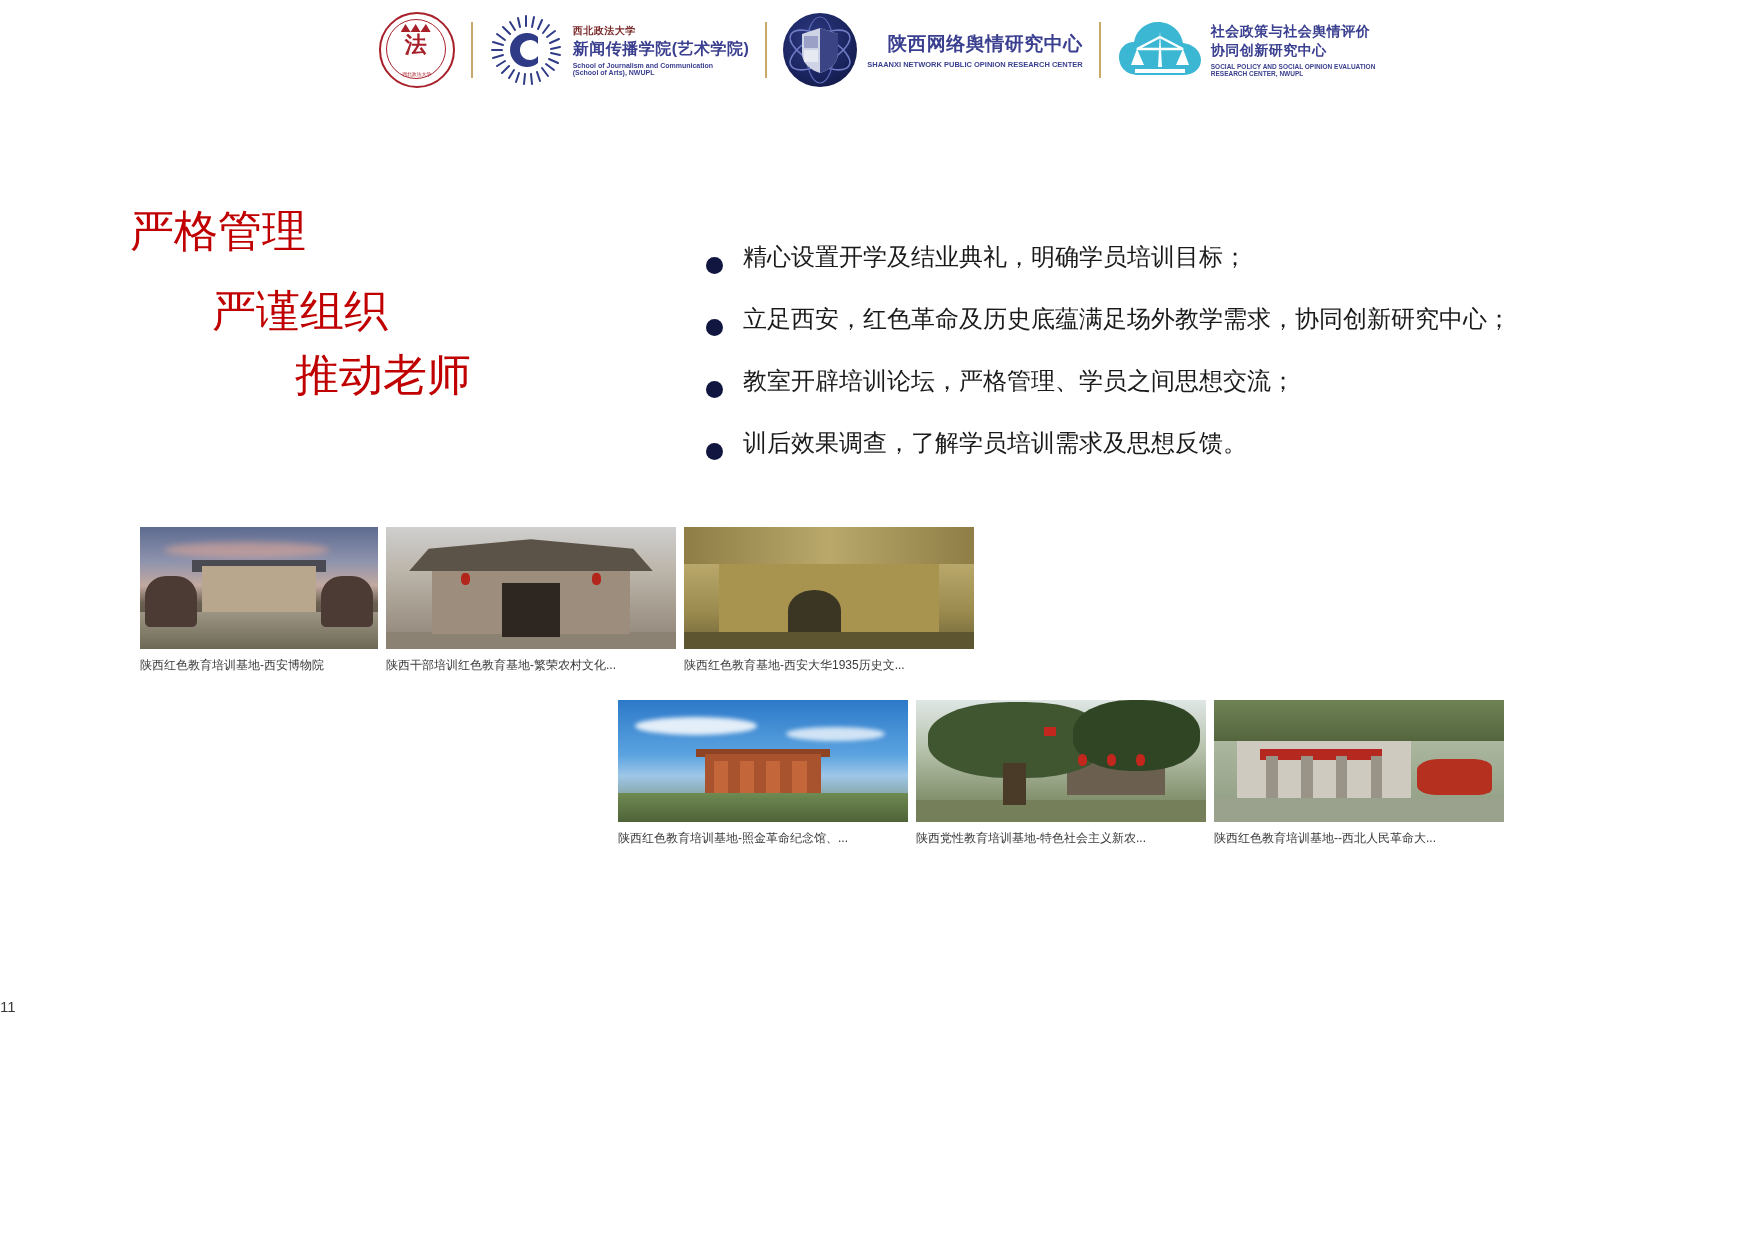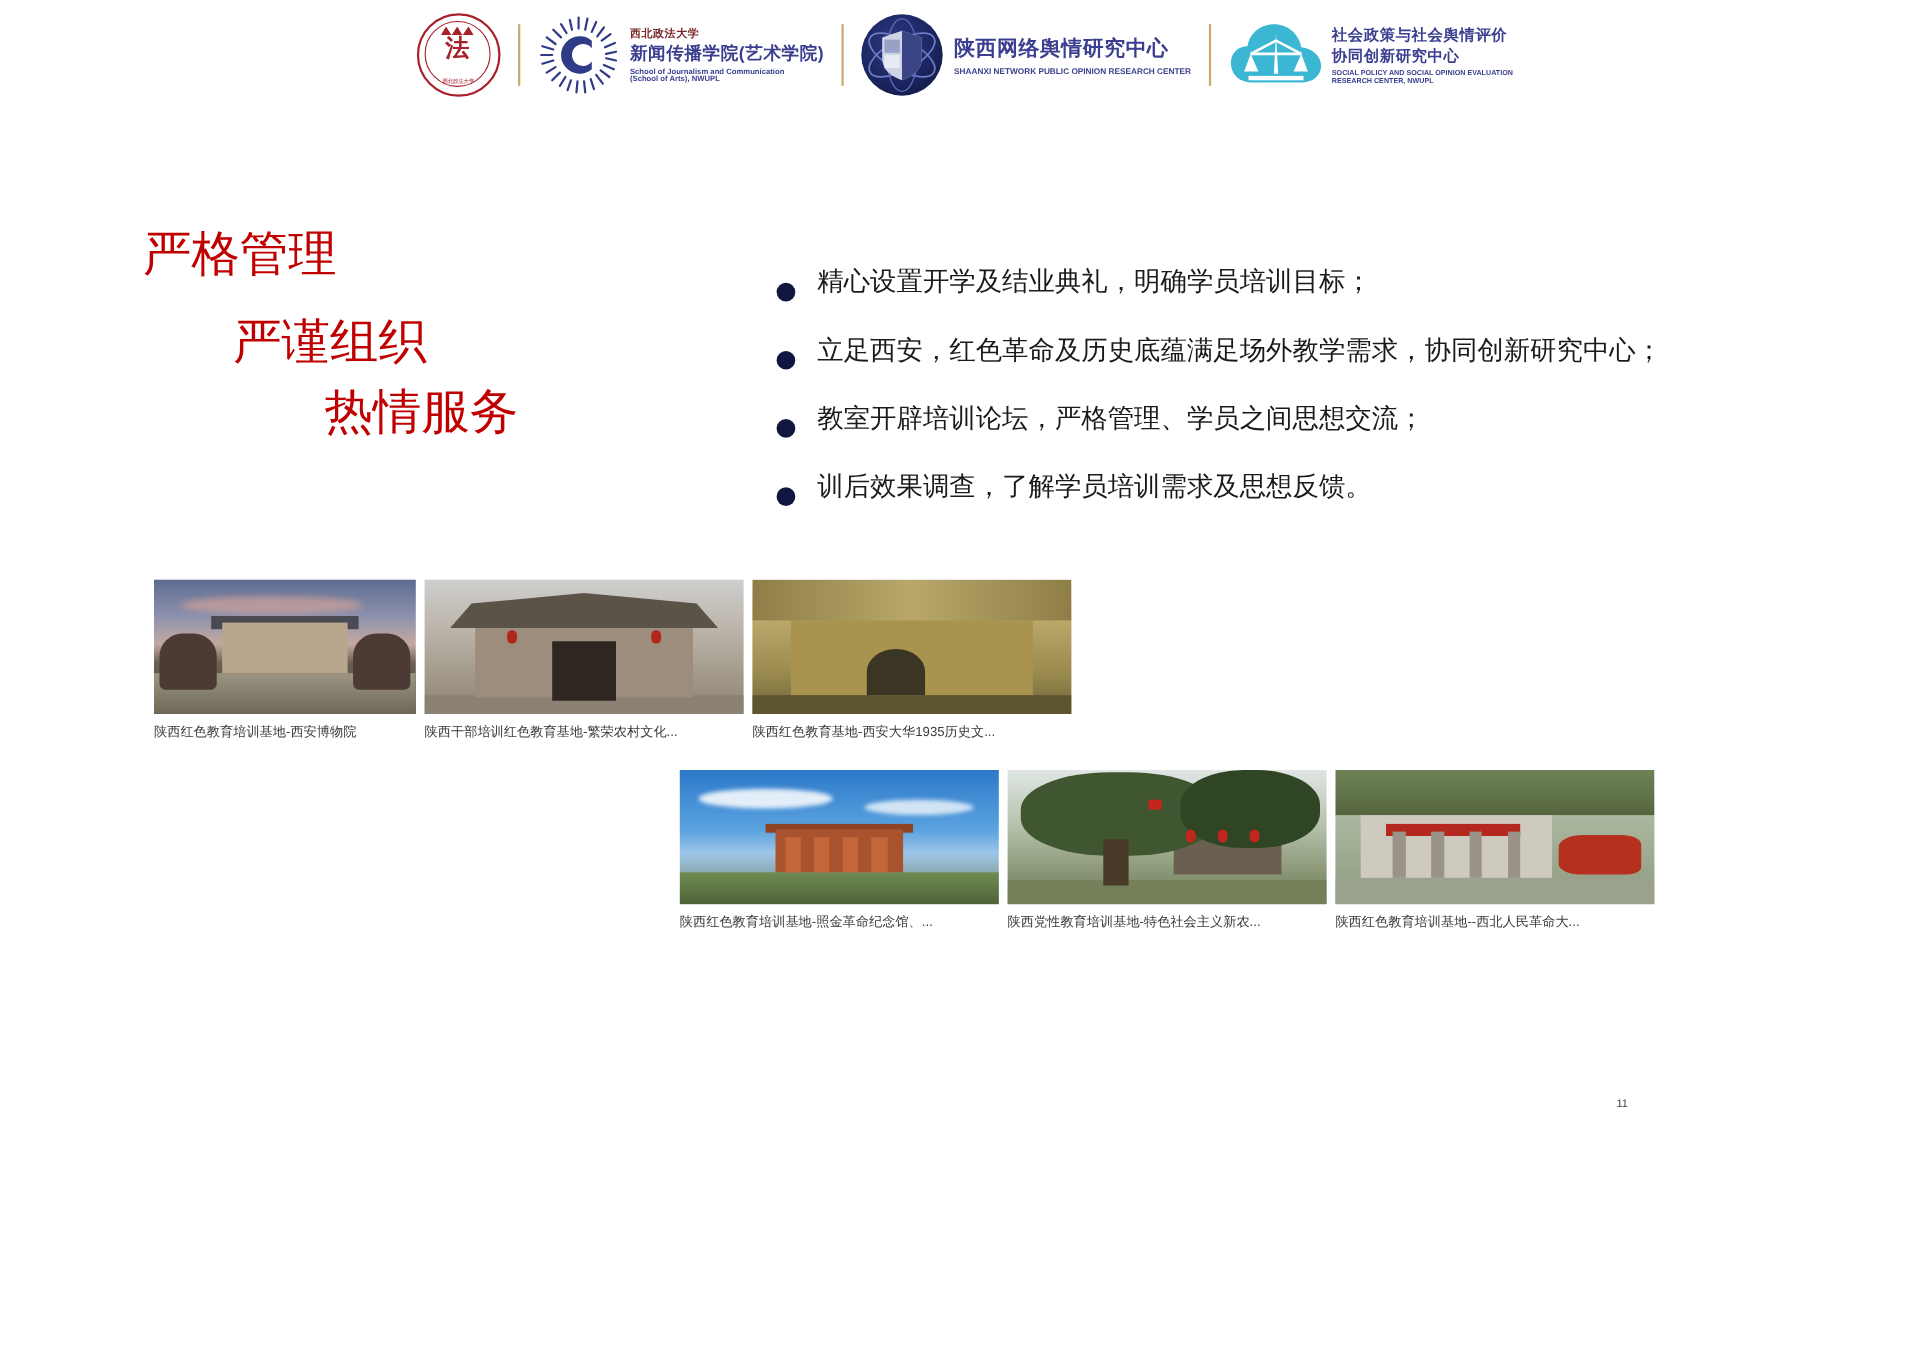--- a/index.html
+++ b/index.html
@@ -404,22 +404,22 @@
     width: 100%; height: 20%;
     background: #9aa18c;
   }
 
   
   .page-number {
     position: absolute;
     left: 0;
     top: 998px;
     width: 1480px;
-    text-align: right;
-    font-size: 10px;
+    text-align: left;
+    font-size: 15px;
     color: #3a3a3a;
     font-family: "Liberation Sans", "DejaVu Sans", sans-serif;
   }
 </style>
 </head>
 <body>
 
 <div class="logo-bar">
 
   <div class="logo-unit">
@@ -481,21 +481,21 @@
       <svg width="74" height="74" viewBox="0 0 74 74">
         <ellipse cx="37" cy="37" rx="33" ry="14" fill="none" stroke="#6f7cc4" stroke-width="1.6" transform="rotate(-28 37 37)"></ellipse>
         <ellipse cx="37" cy="37" rx="33" ry="14" fill="none" stroke="#6f7cc4" stroke-width="1.6" transform="rotate(28 37 37)"></ellipse>
         <ellipse cx="37" cy="37" rx="14" ry="33" fill="none" stroke="#5d6ab8" stroke-width="1.2"></ellipse>
         <path d="M37 15 L55 21 L55 40 C55 51 46 57 37 60 C28 57 19 51 19 40 L19 21 Z" fill="#cfd3e6"></path>
         <path d="M37 15 L55 21 L55 40 C55 51 46 57 37 60 Z" fill="#3b4485"></path>
         <rect x="21" y="23" width="14" height="12" fill="#9aa0c6"></rect>
         <rect x="21" y="37" width="14" height="12" fill="#e8eaf3"></rect>
       </svg>
     </div>
-    <div style="margin-left:10px;">
+    <div style="margin-left:10px;text-align:right;">
       <div class="logo-text-cn" style="font-size:19px;">陕西网络舆情研究中心</div>
       <div class="logo-text-en" style="font-size:7.5px;margin-top:3px;">SHAANXI NETWORK PUBLIC OPINION RESEARCH CENTER</div>
     </div>
   </div>
 
   <div class="logo-divider"></div>
 
   <div class="logo-unit">
     <div class="cloudmark">
       <svg width="86" height="66" viewBox="0 0 86 66">
@@ -513,21 +513,21 @@
       <div class="logo-text-en" style="font-size:6.5px;margin-top:3px;">SOCIAL POLICY AND SOCIAL OPINION EVALUATION</div>
       <div class="logo-text-en" style="font-size:6.5px;">RESEARCH CENTER, NWUPL</div>
     </div>
   </div>
 
 </div>
 
 <div class="headline">
   <div class="headline-line hl-1">严格管理</div>
   <div class="headline-line hl-2">严谨组织</div>
-  <div class="headline-line hl-3">热情服务</div>
+  <div class="headline-line hl-3">推动老师</div>
 </div>
 
 <div class="bullets">
   <div class="bullet-row">
     <span class="bullet-dot"></span>
     <span class="bullet-text">精心设置开学及结业典礼，明确学员培训目标；</span>
   </div>
   <div class="bullet-row">
     <span class="bullet-dot"></span>
     <span class="bullet-text">立足西安，红色革命及历史底蕴满足场外教学需求，协同创新研究中心；</span>

